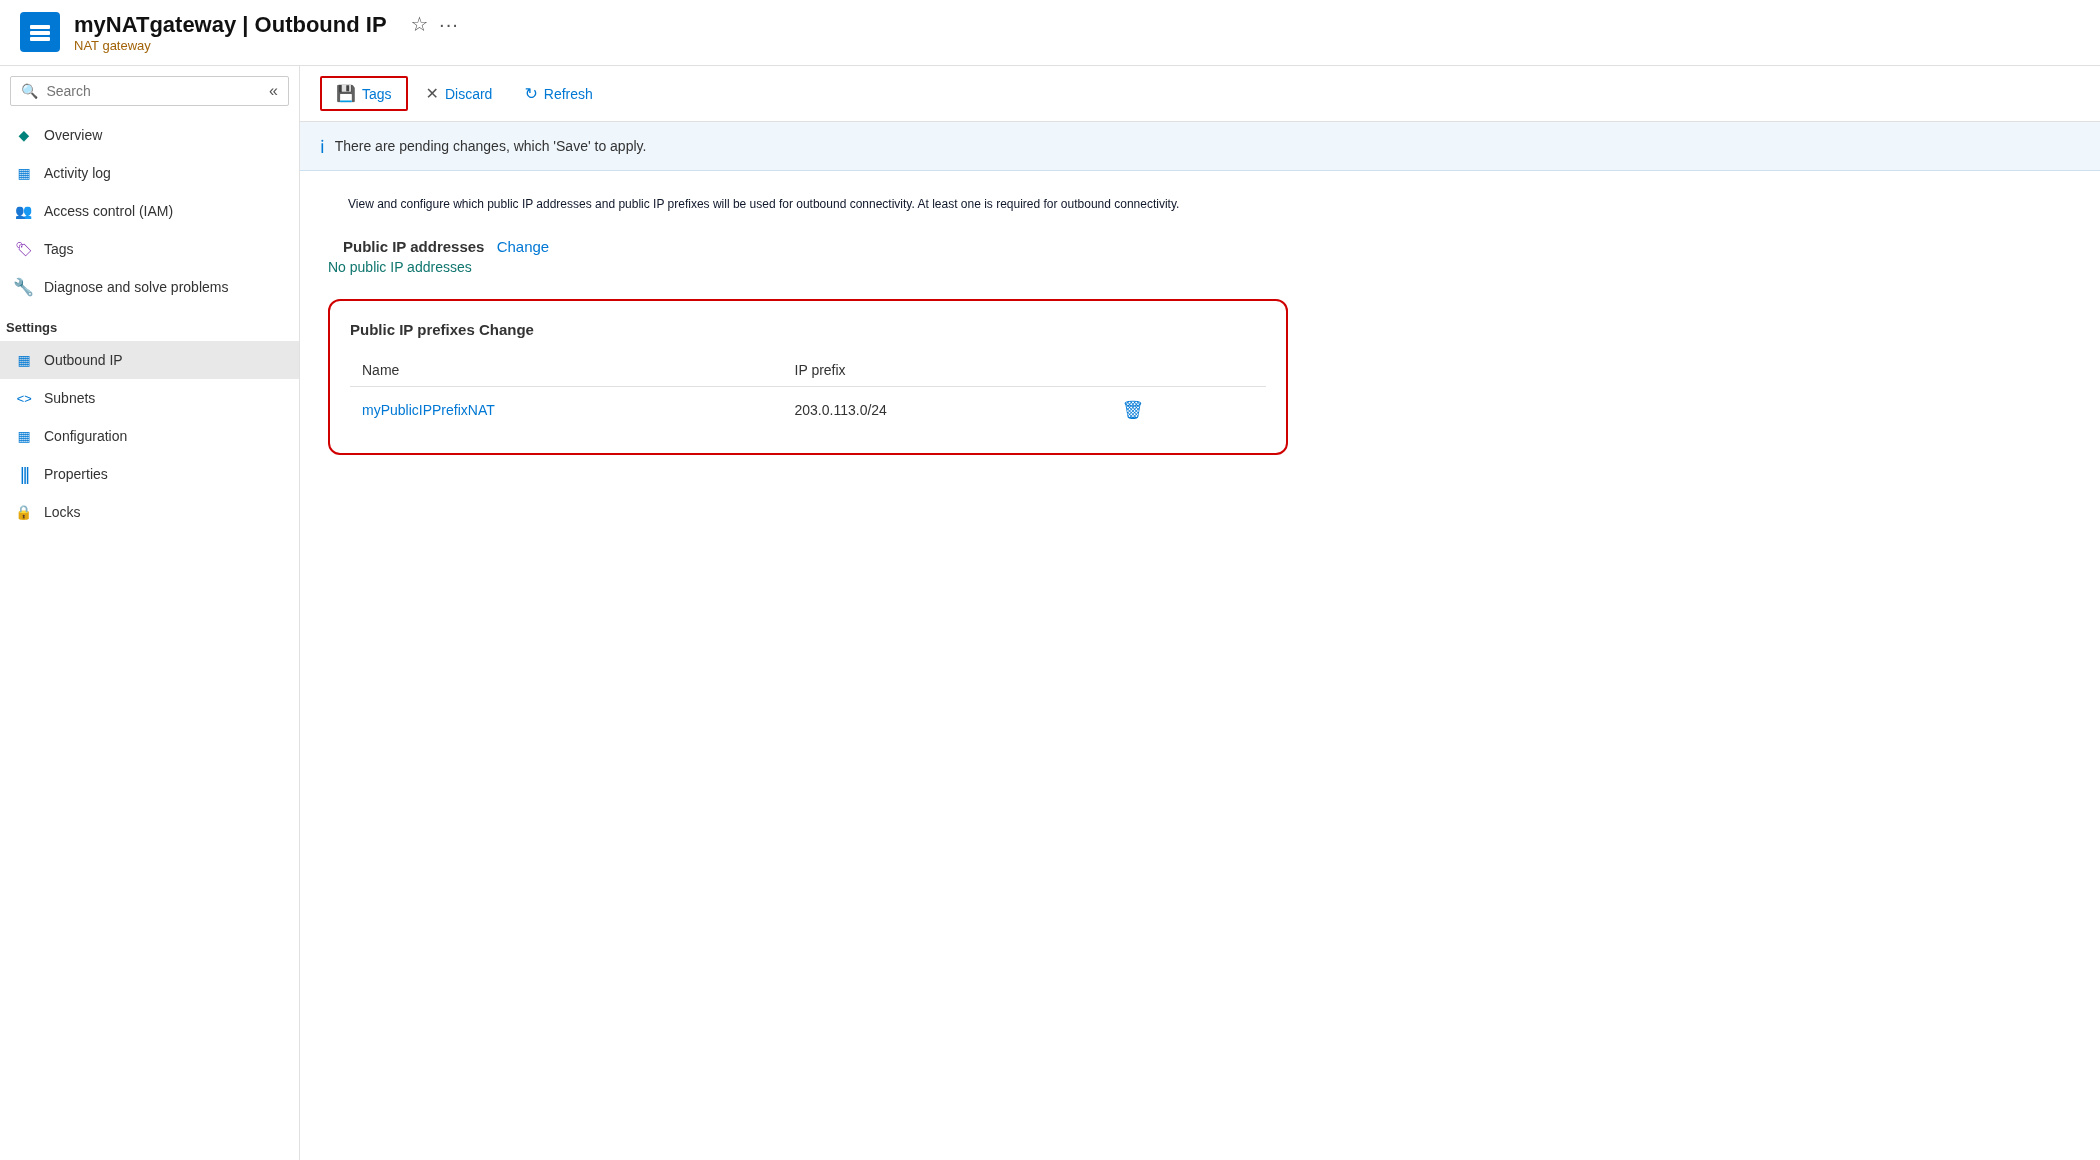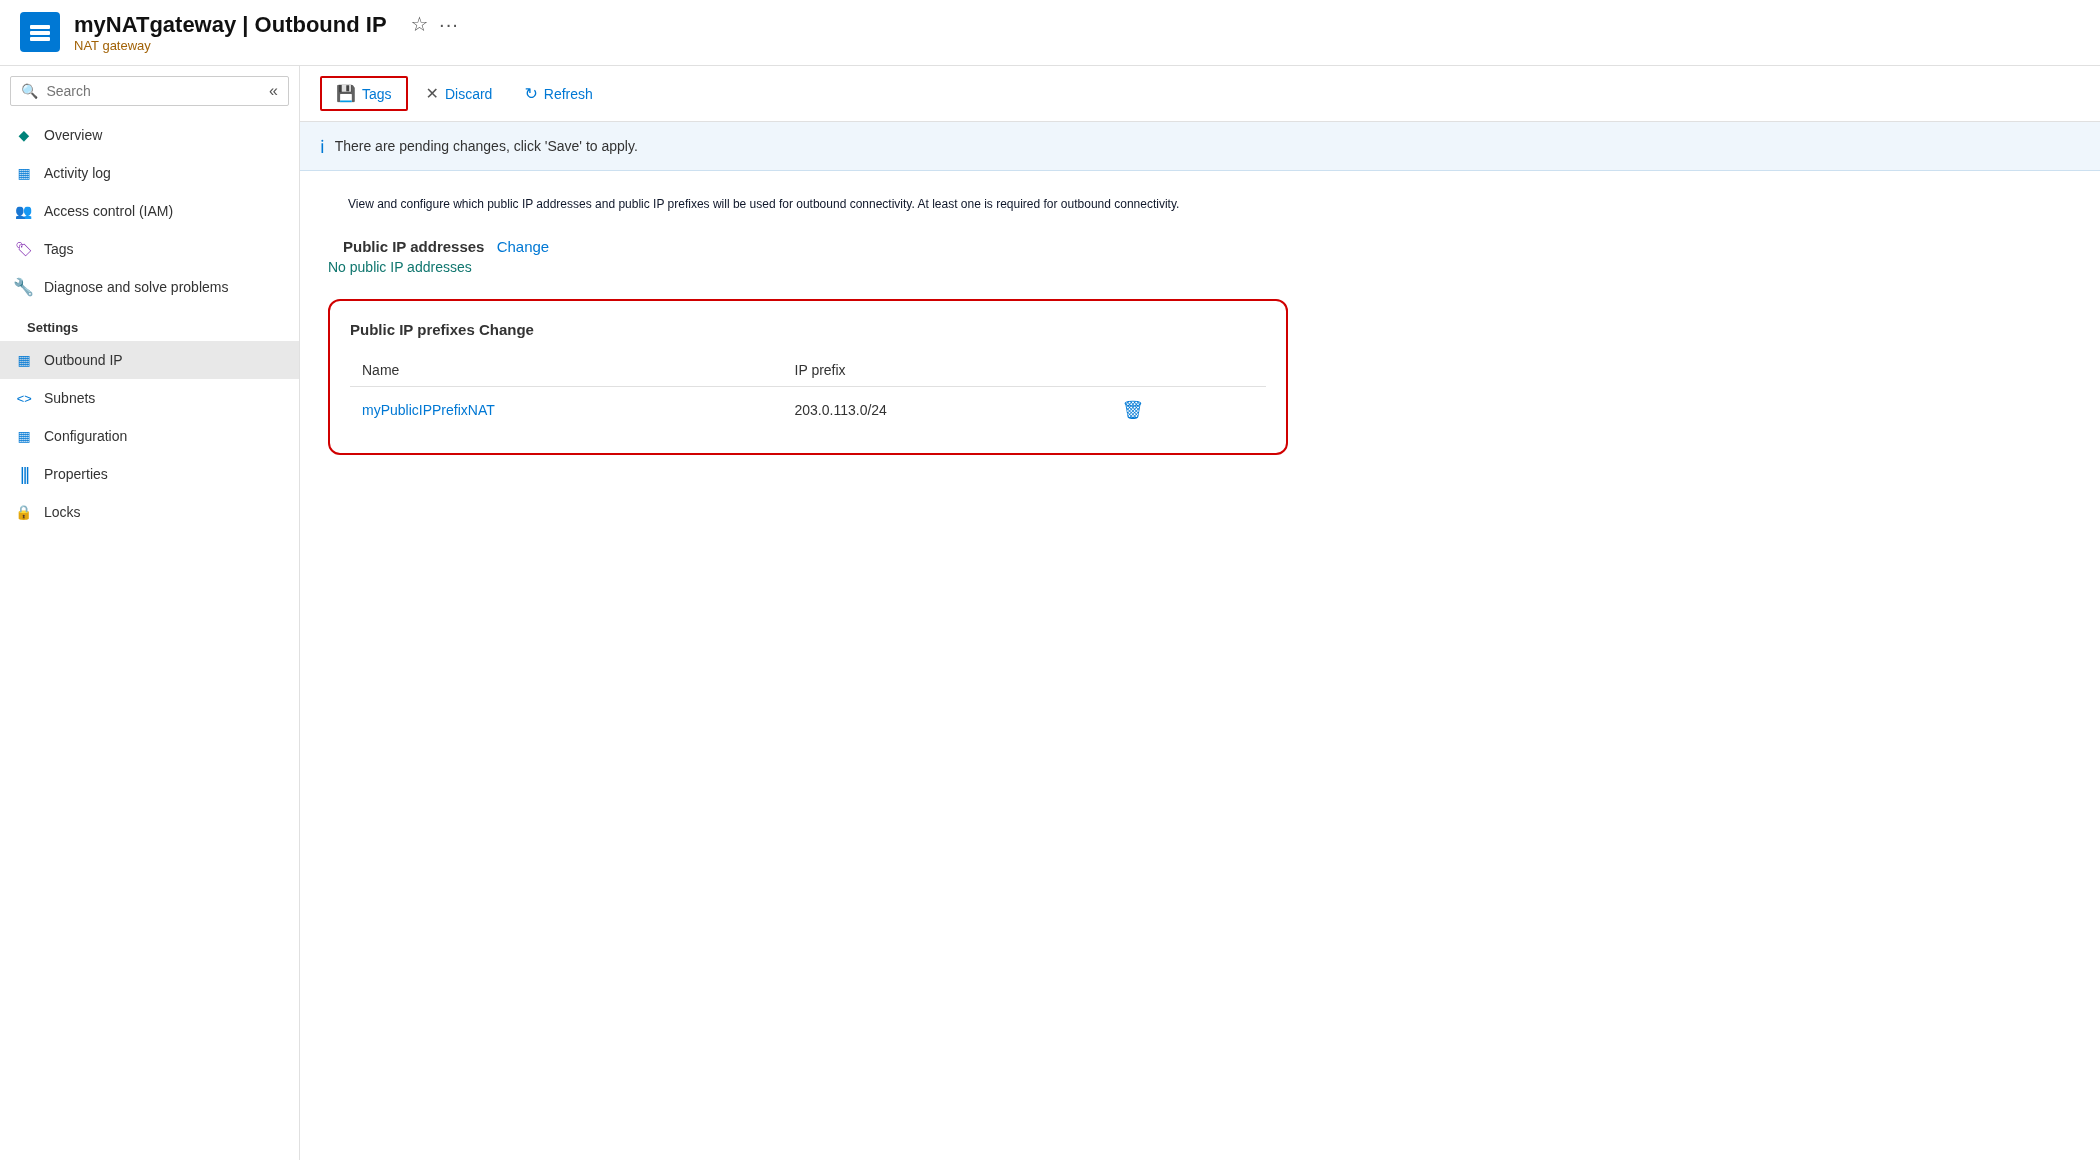--- a/index.html
+++ b/index.html
@@ -19,21 +19,21 @@
     .layout { display: flex; flex: 1; overflow: hidden; }
 
     
     .sidebar { width: 300px; flex-shrink: 0; border-right: 1px solid #e0e0e0; display: flex; flex-direction: column; overflow-y: auto; padding: 10px 0; }
     .search-box { display: flex; align-items: center; border: 1px solid #ccc; border-radius: 2px; margin: 0 10px 10px 10px; padding: 5px 10px; gap: 8px; cursor: text; }
     .search-box input { border: none; outline: none; width: 100%; font-size: 14px; color: #333; }
     .collapse-btn { margin-left: auto; background: none; border: none; cursor: pointer; font-size: 16px; color: #555; }
     .nav-item { display: flex; align-items: center; padding: 9px 14px; gap: 10px; cursor: pointer; font-size: 14px; color: #333; }
     .nav-item.active { background: #e8e8e8; font-weight: 500; }
     .nav-item .nav-icon { width: 20px; height: 20px; flex-shrink: 0; display: flex; align-items: center; justify-content: center; }
-    .section-label { padding: 14px 14px 6px 27px; font-size: 13px; font-weight: 700; color: #333; }
+    .section-label { padding: 14px 14px 6px 6px; font-size: 13px; font-weight: 700; color: #333; }
 
     
     .main { flex: 1; overflow-y: auto; display: flex; flex-direction: column; }
 
     
     .toolbar { display: flex; align-items: center; padding: 10px 20px; gap: 4px; border-bottom: 1px solid #e0e0e0; }
     .toolbar-btn { display: flex; align-items: center; gap: 6px; padding: 6px 14px; border: none; background: none; cursor: pointer; font-size: 14px; color: #0078d4; border-radius: 2px; }
     .toolbar-btn.save-btn { border: 2px solid #d00000; color: #0078d4; }
     .toolbar-btn .btn-icon { font-size: 16px; }
 
@@ -155,21 +155,21 @@
         <span>Discard</span>
       </button>
       <button class="toolbar-btn">
         <span class="btn-icon">↻</span>
         <span>Refresh</span>
       </button>
     </div>
 
     <div class="info-banner">
       <span class="info-icon">ℹ</span>
-      <span>There are pending changes, click 'Save' to apply.</span>
+      <span>There are pending changes, which 'Save' to apply.</span>
     </div>
 
     <div class="content">
 
       <div class="description">View and configure which public IP addresses and public IP prefixes will be used for outbound connectivity. At least one is required for outbound connectivity.</div>
 
       <div class="section-title">
         <span>Public IP addresses</span>
         <span class="change-link">Change</span>
       </div>

